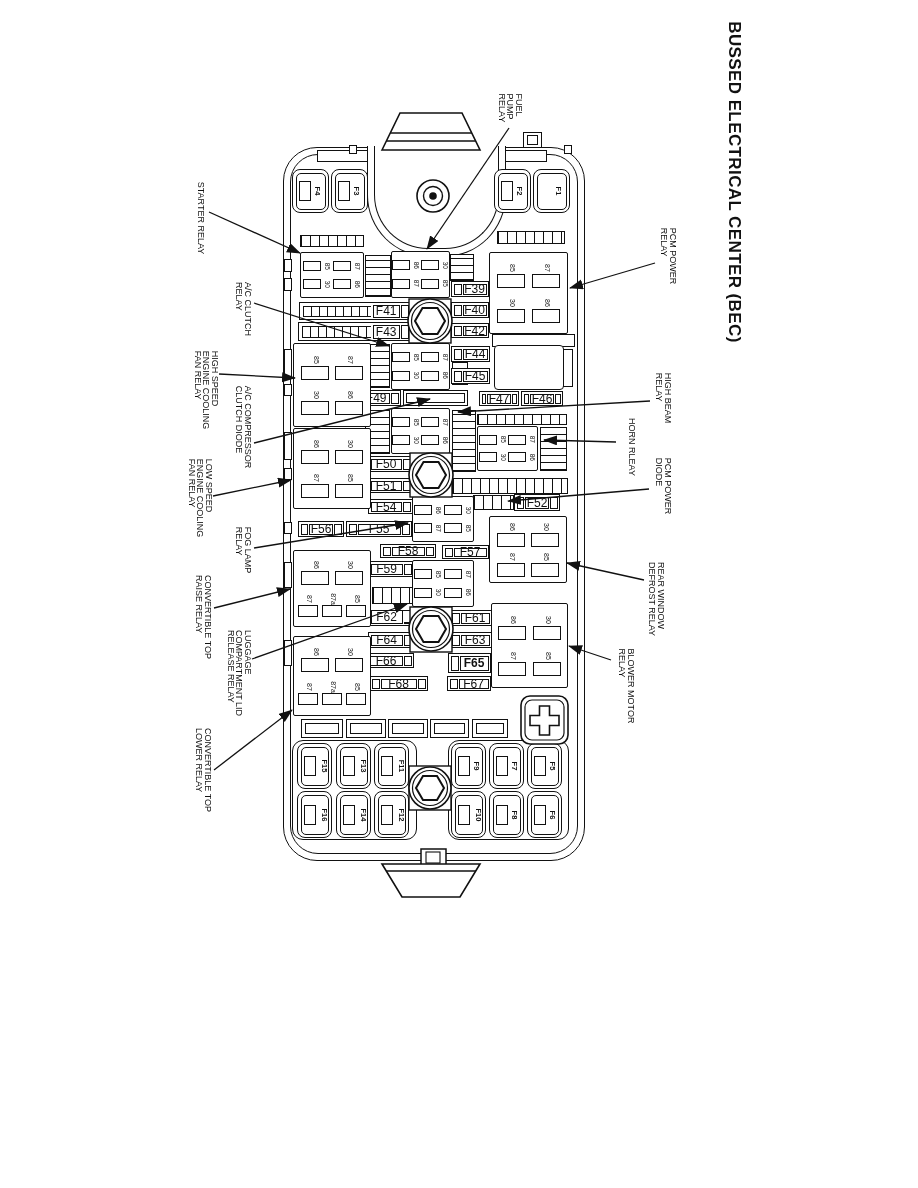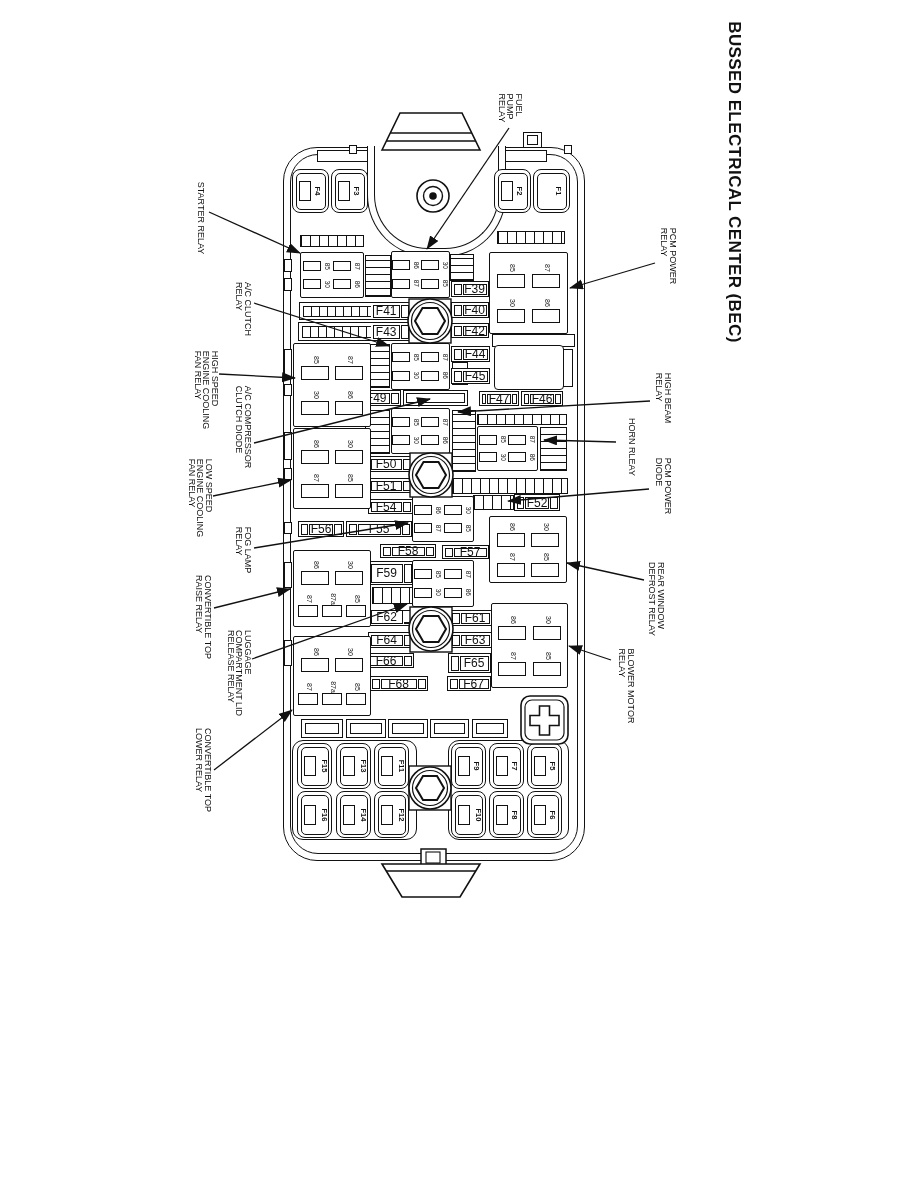--- a/index.html
+++ b/index.html
@@ -374,21 +374,21 @@
     </div>
     <div class="a bar" style="left: 380px; top: 544px; width: 56px; height: 14px;">
       <div class="nubEl"></div>
       <div class="barlbl grow">F58</div>
       <div class="nubEl"></div>
     </div>
     <div class="a bar" style="left: 442px; top: 545px; width: 47px; height: 14px;">
       <div class="nubEl"></div>
       <div class="barlbl grow">F57</div>
     </div>
-    <div class="a bar" style="left: 368px; top: 561px; width: 46px; height: 24px;">
+    <div class="a bar" style="left: 368px; top: 561px; width: 46px; height: 16px;">
       <div class="barlbl grow">F59</div>
       <div class="nubEl"></div>
     </div>
     <div class="a bar" style="left: 368px; top: 610px; width: 46px; height: 16px; align-items: flex-end;">
       <div class="barlbl grow">F62</div>
       <div class="nubEl"></div>
     </div>
     <div class="a bar" style="left: 449px; top: 610px; width: 43px; height: 16px;">
       <div class="nubEl"></div>
       <div class="barlbl grow">F61</div>
@@ -398,21 +398,21 @@
       <div class="nubEl"></div>
     </div>
     <div class="a bar" style="left: 449px; top: 632px; width: 43px; height: 16px;">
       <div class="nubEl"></div>
       <div class="barlbl grow">F63</div>
     </div>
     <div class="a bar" style="left: 367px; top: 653px; width: 47px; height: 15px;">
       <div class="barlbl grow">F66</div>
       <div class="nubEl"></div>
     </div>
-    <div class="a bar" style="left: 448px; top: 653px; width: 43px; height: 20px;">
+    <div class="a bar" style="left: 448px; top: 653px; width: 43px; height: 20px; font-weight: bold;">
       <div class="nubEl"></div>
       <div class="barlbl grow">F65</div>
     </div>
     <div class="a bar" style="left: 369px; top: 676px; width: 59px; height: 15px;">
       <div class="nubEl"></div>
       <div class="barlbl grow">F68</div>
       <div class="nubEl"></div>
     </div>
     <div class="a bar" style="left: 447px; top: 676px; width: 44px; height: 15px;">
       <div class="nubEl"></div>

